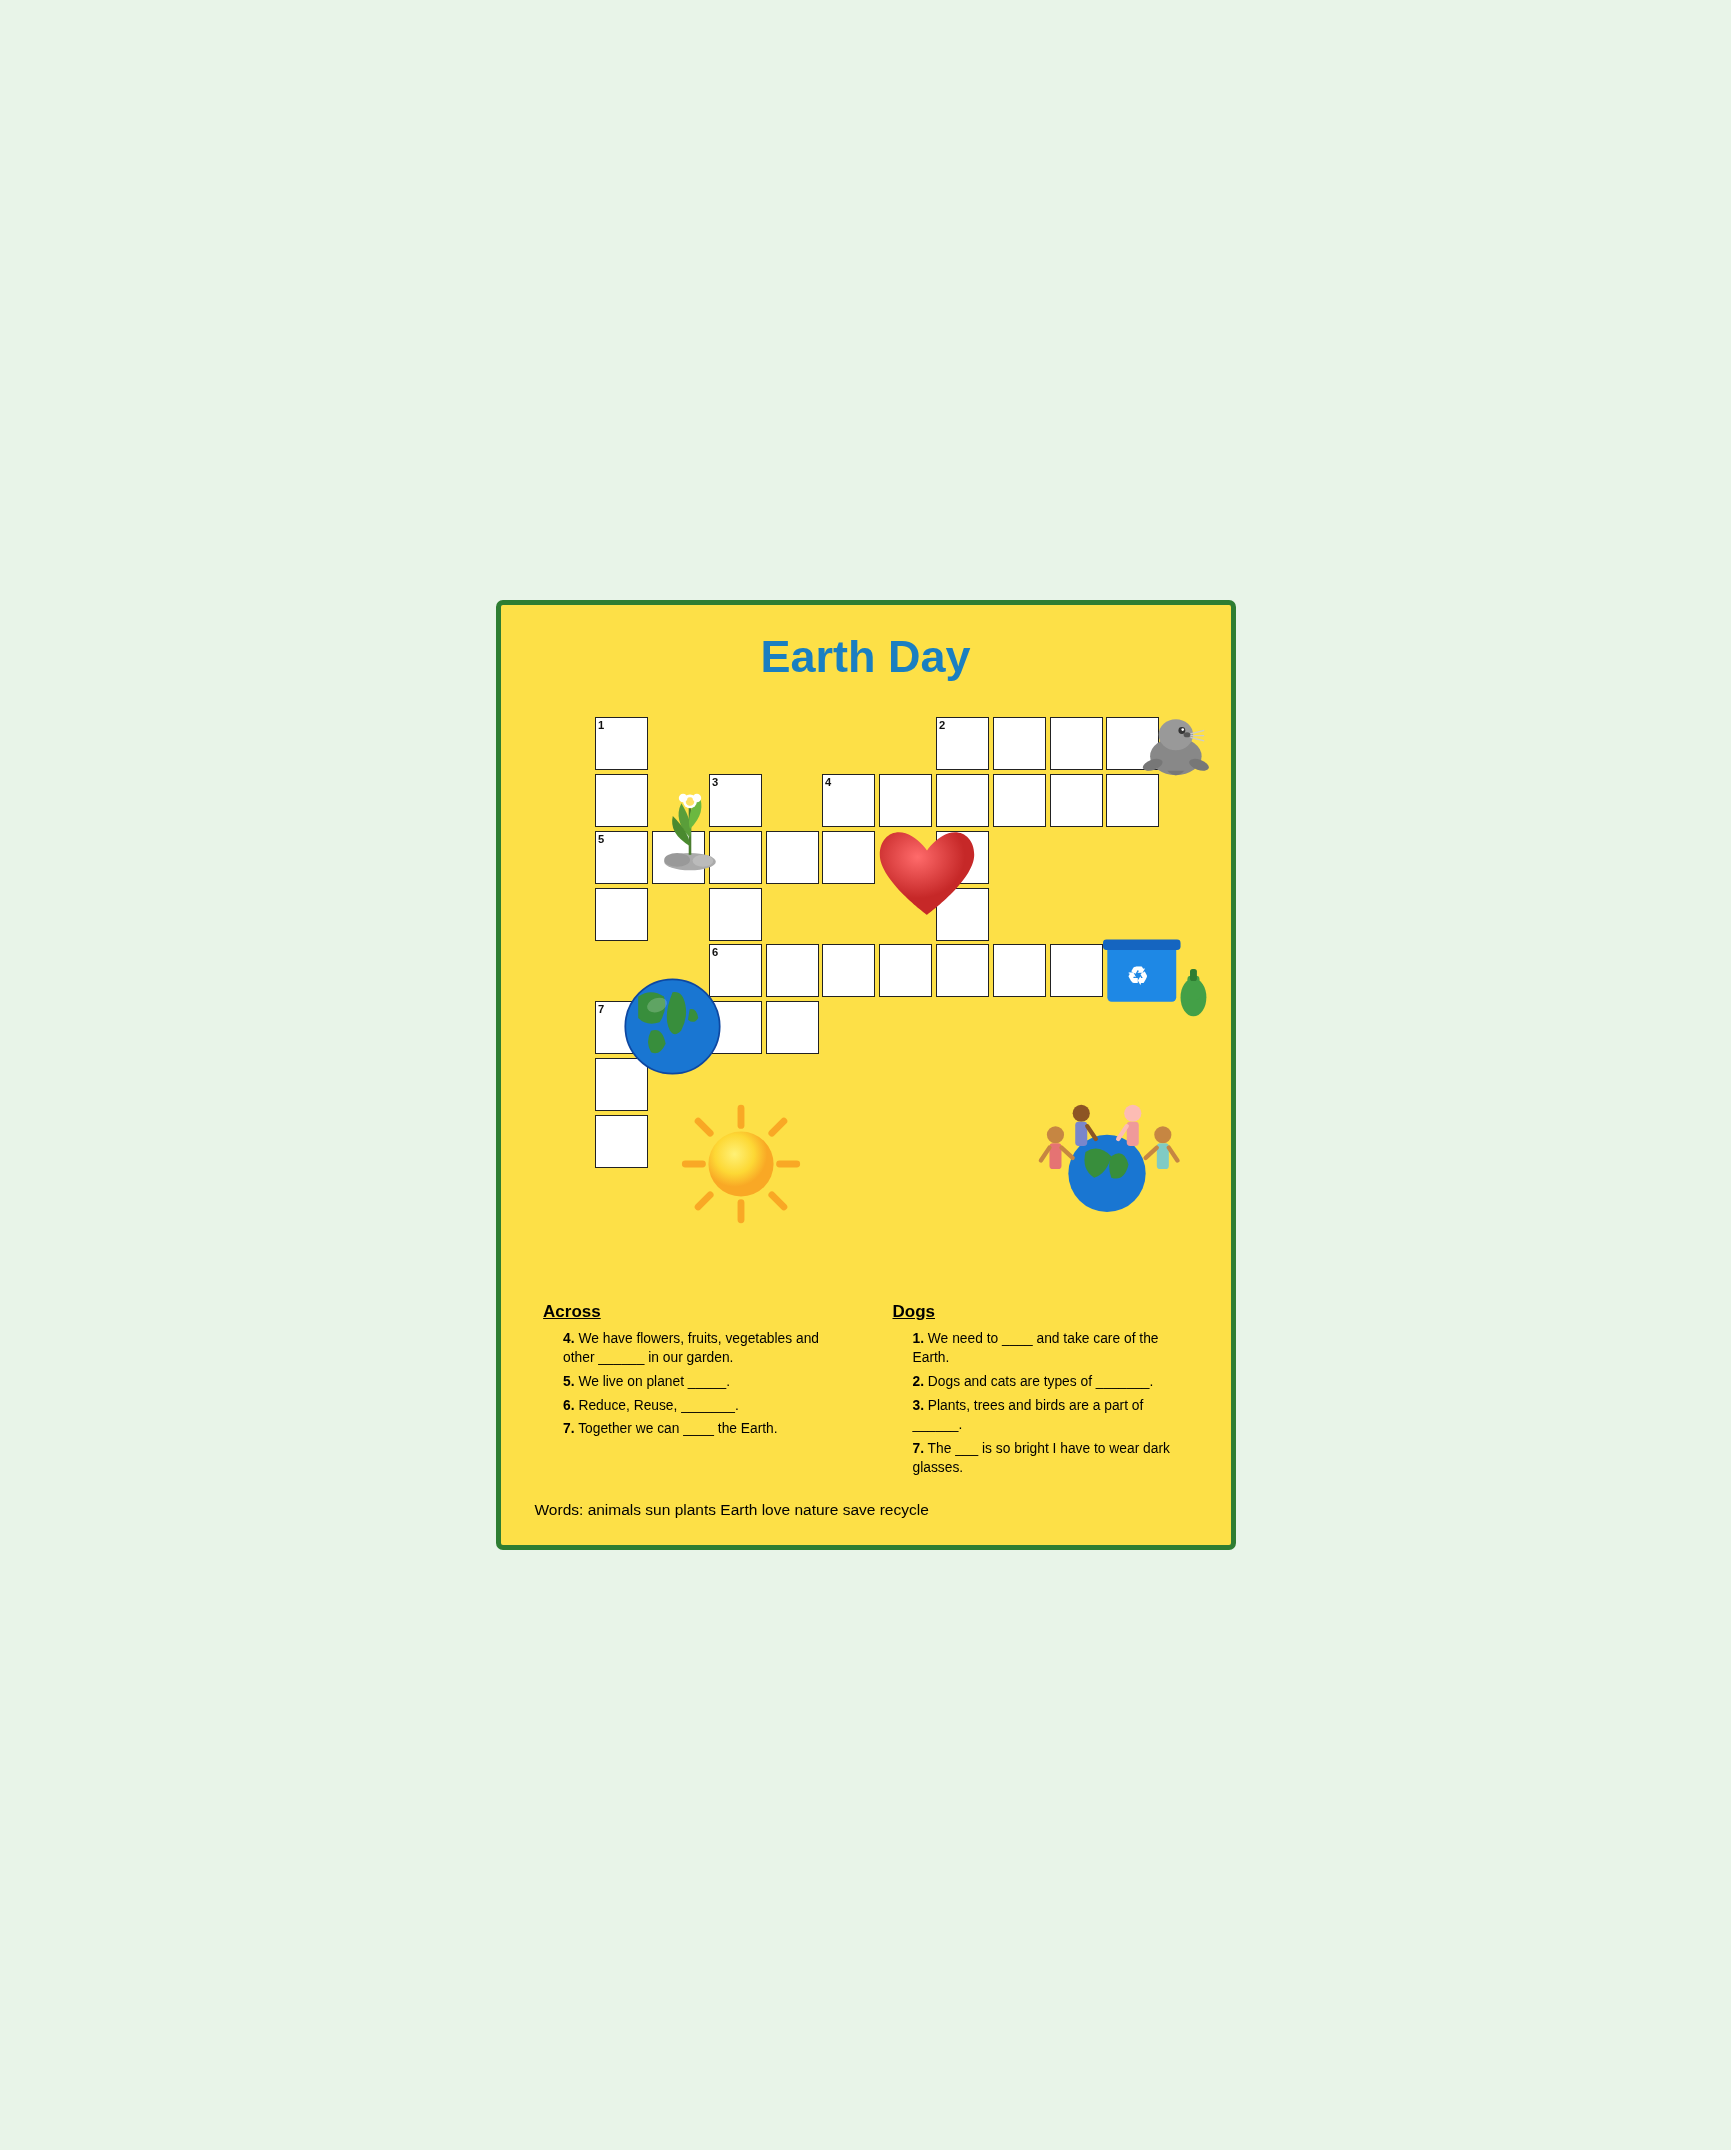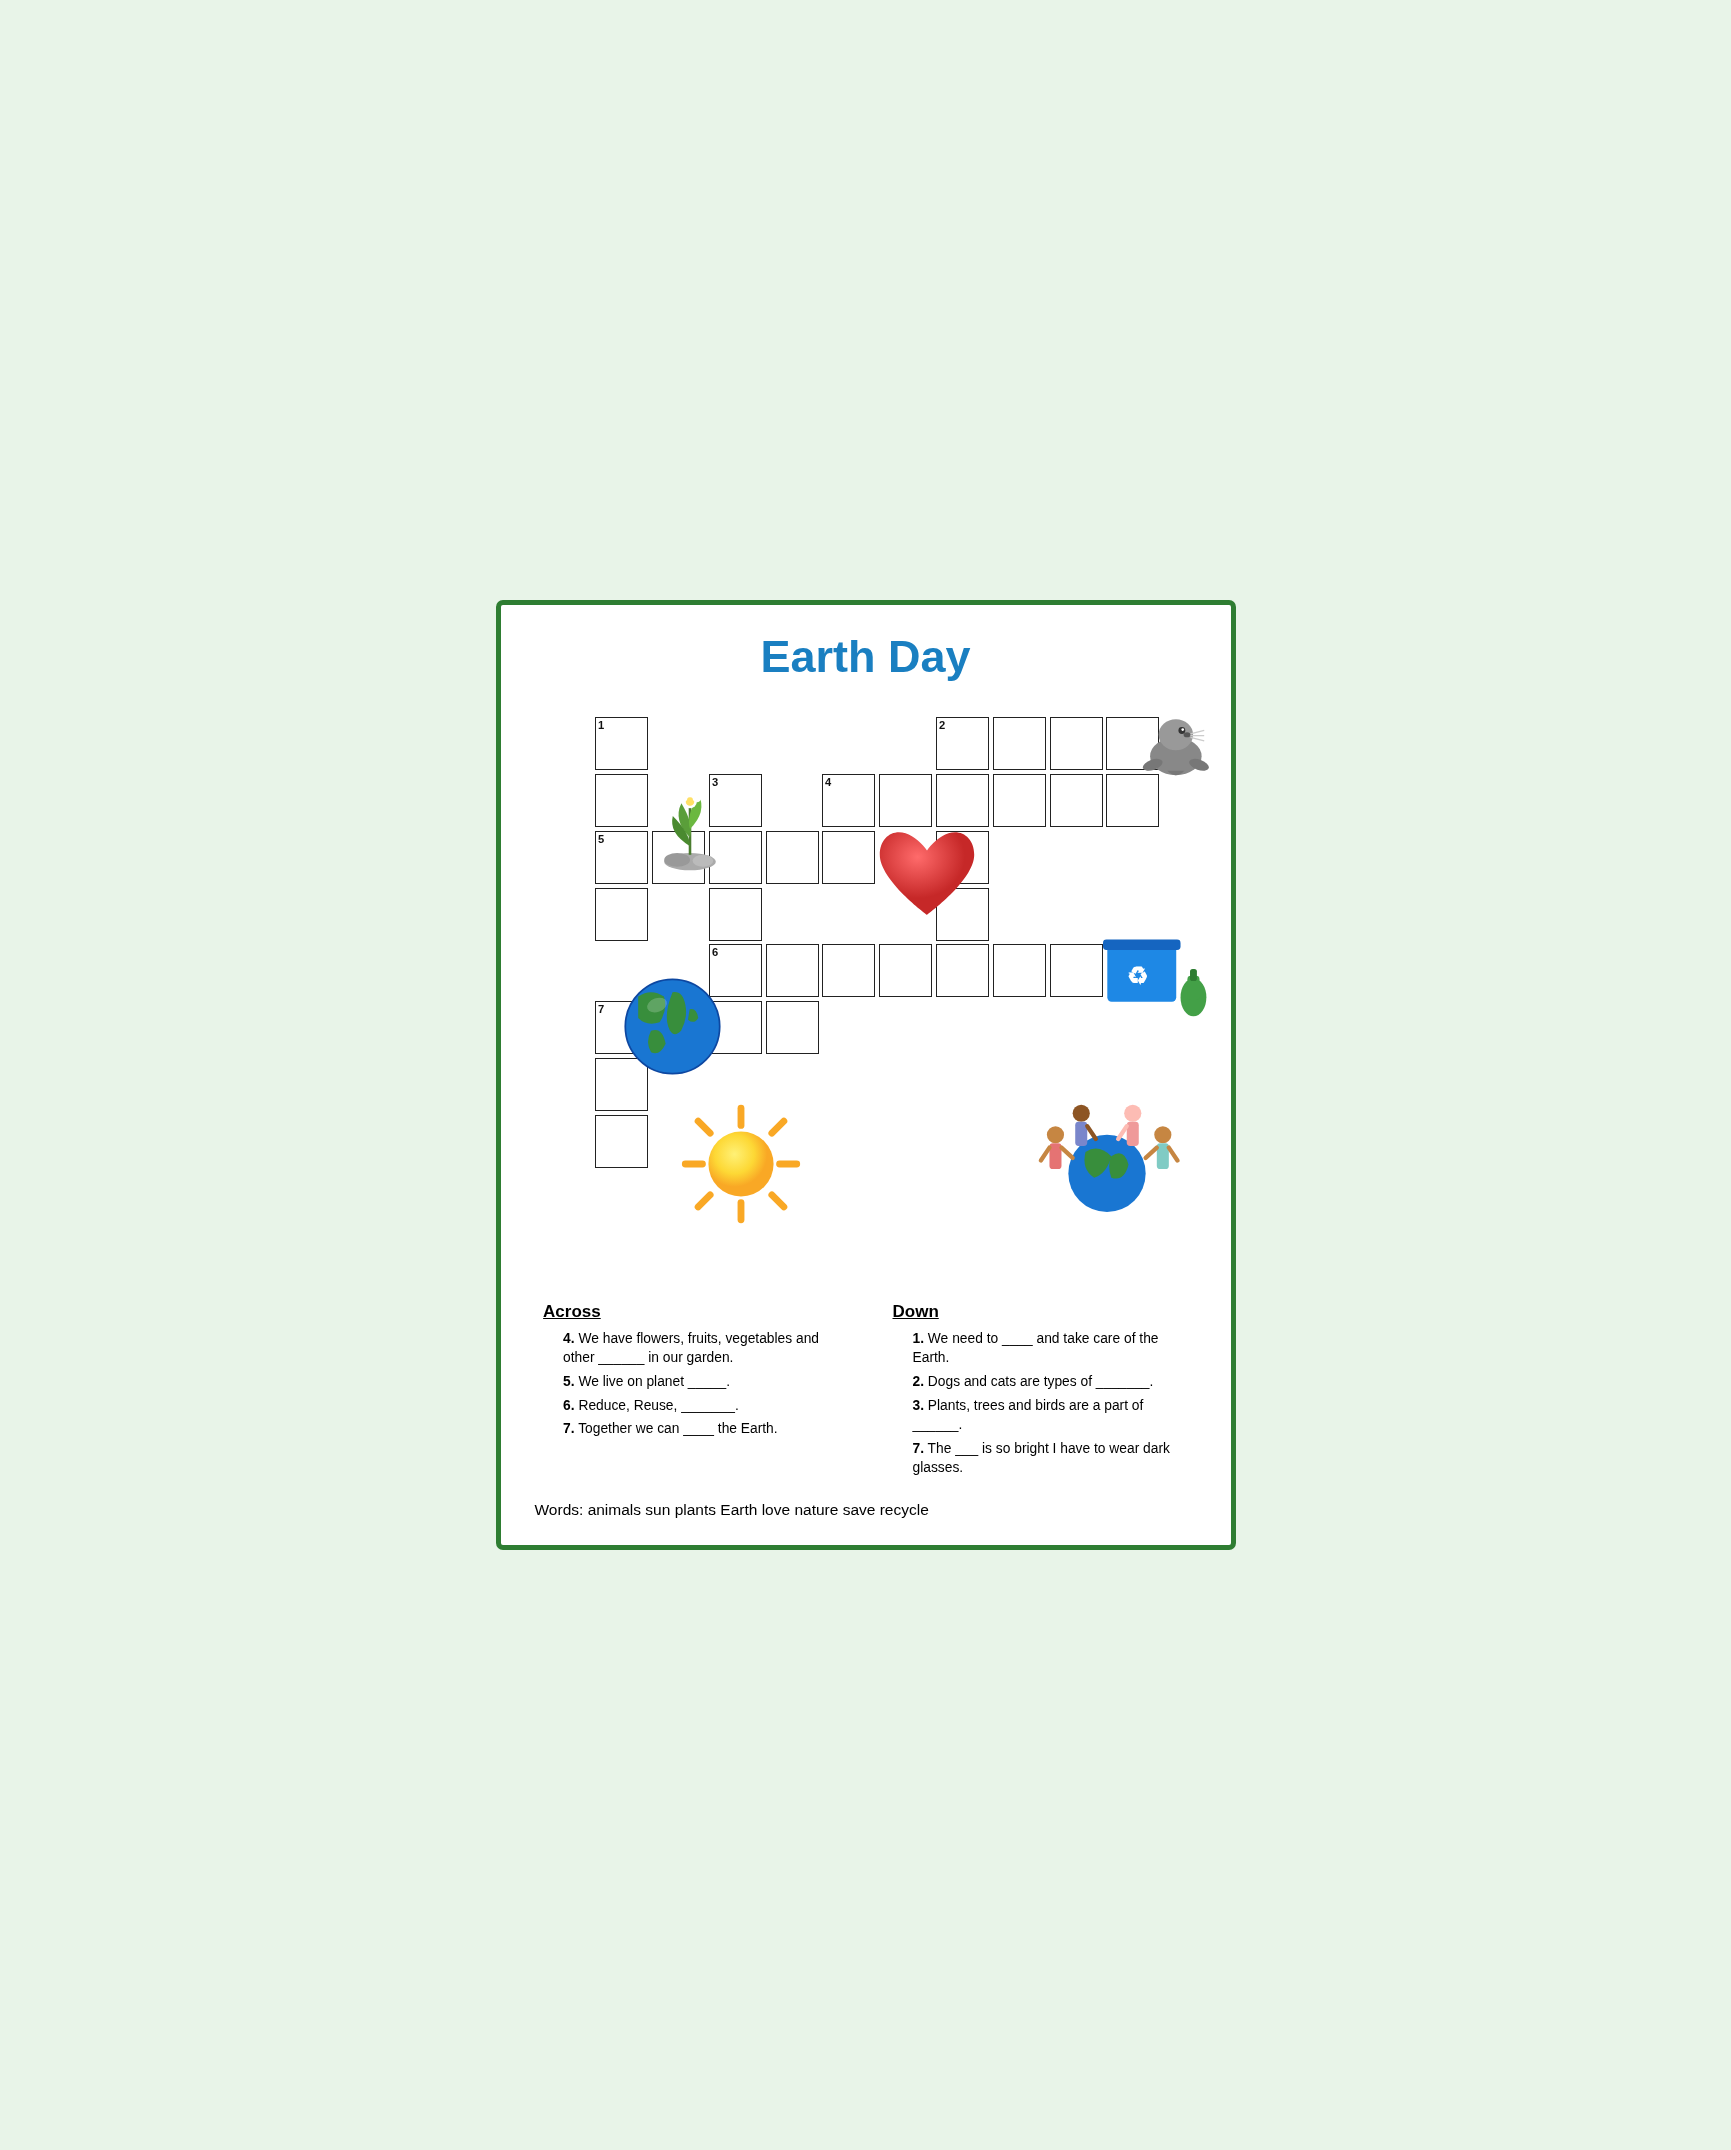--- a/index.html
+++ b/index.html
@@ -7,21 +7,21 @@
       background: #e8f4e8;
       display: flex;
       justify-content: center;
       align-items: center;
       min-height: 100vh;
       font-family: Arial, sans-serif;
     }
     .page {
       width: 740px;
       min-height: 921px;
-      background: #ffffff;
+      background: #fde047;
       border: 5.2px solid #2e7d32;
       border-radius: 6.9px;
       padding: 26px 34px 26px 34px;
       position: relative;
     }
     .title {
       text-align: center;
       color: #1a7fc1;
       font-size: 45px;
       font-weight: bold;
@@ -328,21 +328,21 @@
         <strong>5.</strong> We live on planet _____.
       </div>
       <div class="clue-item">
         <strong>6.</strong> Reduce, Reuse, _______.
       </div>
       <div class="clue-item">
         <strong>7.</strong> Together we can ____ the Earth.
       </div>
     </div>
     <div class="clue-col">
-      <div class="clue-heading">Down</div>
+      <div class="clue-heading">Dogs</div>
       <div class="clue-item">
         <strong>1.</strong> We need to ____ and take care of the Earth.
       </div>
       <div class="clue-item">
         <strong>2.</strong> Dogs and cats are types of _______.
       </div>
       <div class="clue-item">
         <strong>3.</strong> Plants, trees and birds are a part of ______.
       </div>
       <div class="clue-item">

